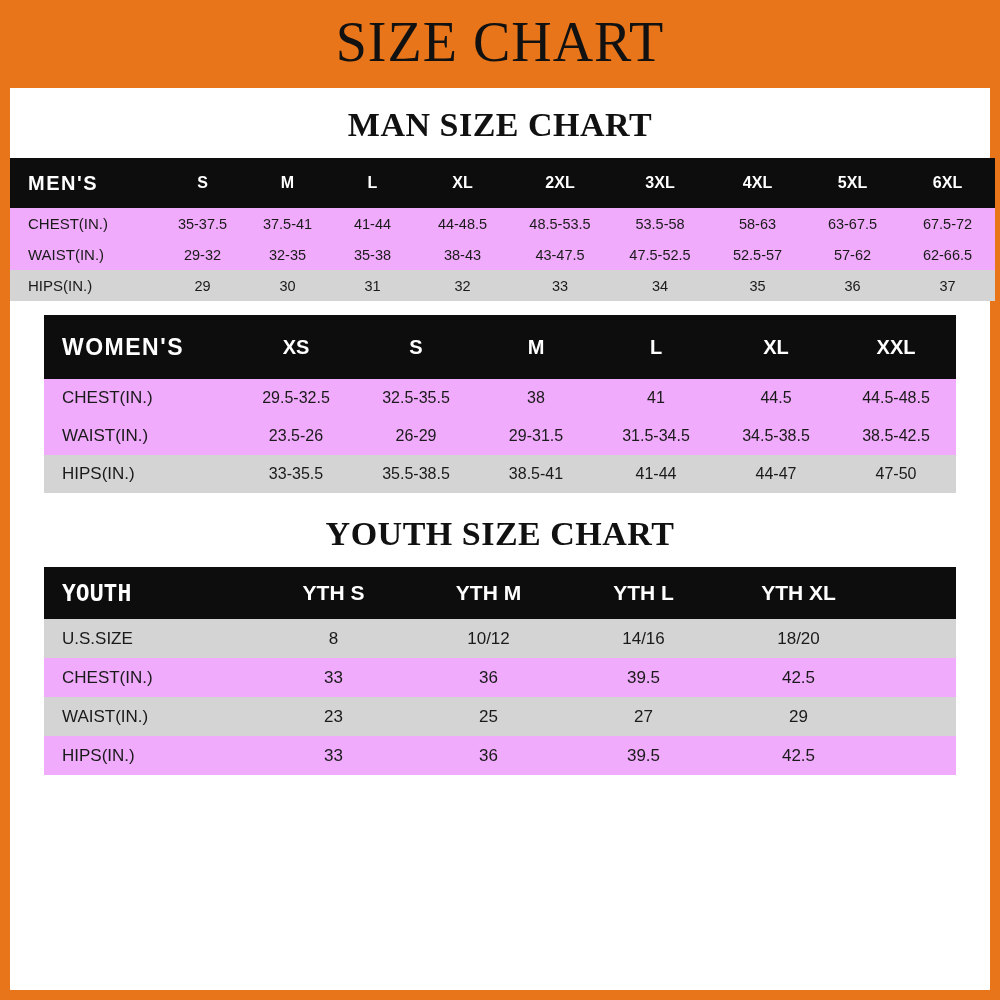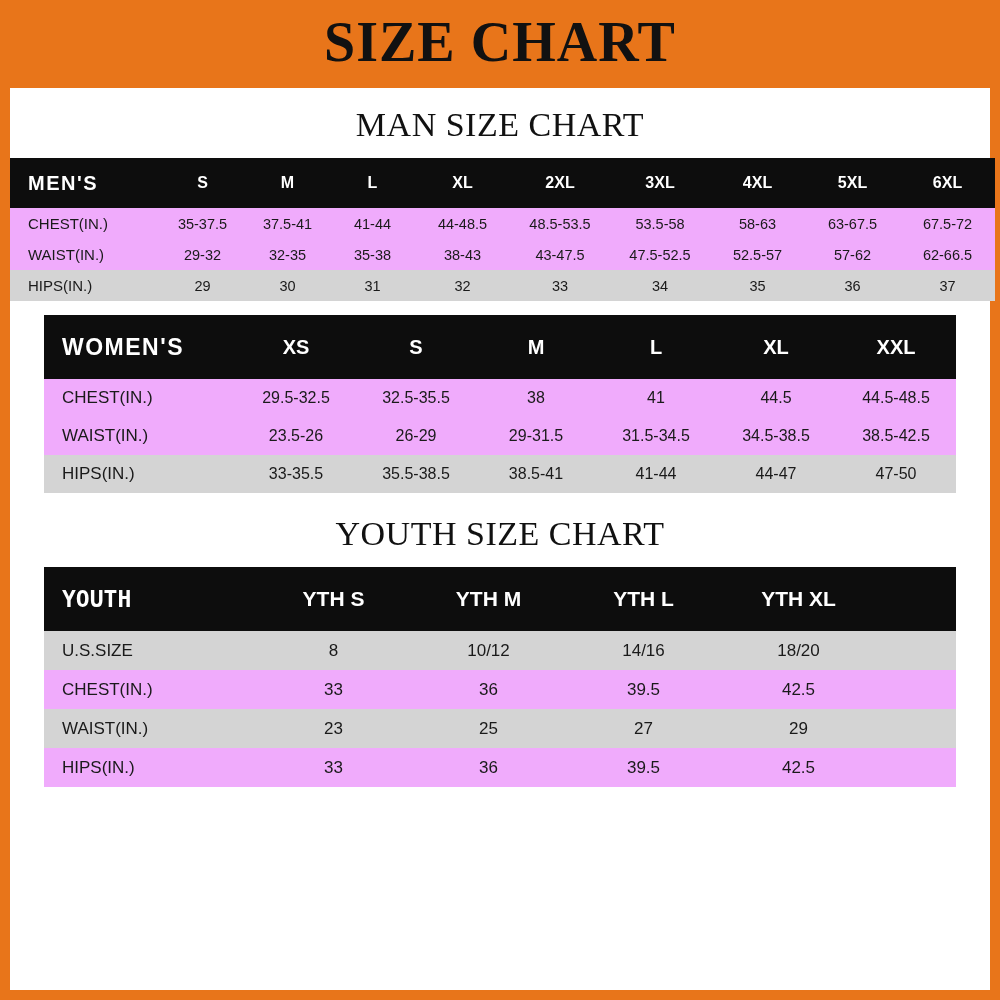--- a/index.html
+++ b/index.html
@@ -26,32 +26,32 @@
   .banner {
     background: #e8751a;
     height: 88px;
     margin: 0 -10px;
     display: flex;
     align-items: center;
     justify-content: center;
   }
   .banner-title {
     font-family: "Liberation Serif", serif;
-    font-weight: bold;
+    font-weight: normal;
     font-size: 56px;
     letter-spacing: 1px;
     color: #111111;
     line-height: 1;
     padding-bottom: 4px;
   }
   
   .section-title {
     text-align: center;
     font-family: "Liberation Serif", serif;
-    font-weight: normal;
+    font-weight: bold;
     font-size: 34px;
     color: #111111;
     letter-spacing: 0.5px;
   }
   .t1 { margin-top: 18px; }
   .t2 { margin-top: 20px; }
   .t3 { margin-top: 22px; }
 
   
   table {
@@ -94,21 +94,21 @@
   #men-table tbody td { height: 31px; font-size: 14.5px; }
   #men-table tbody td.lbl { font-size: 15px; }
 
   
   #women-table thead th { height: 64px; font-size: 20px; }
   #women-table thead th.lbl { font-size: 23px; }
   #women-table tbody td { height: 38px; font-size: 16px; }
   #women-table tbody td.lbl { font-size: 17px; }
 
   
-  #youth-table thead th { height: 64px; font-size: 21px; }
+  #youth-table thead th { height: 52px; font-size: 21px; }
   #youth-table thead th.lbl {
     font-size: 23px;
     font-family: "DejaVu Sans Mono", monospace;
     letter-spacing: 0px;
   }
   #youth-table tbody td { height: 39px; font-size: 17px; }
   #youth-table tbody td.lbl { font-size: 17px; margin-left: 47px; }
 
   
   .note {

